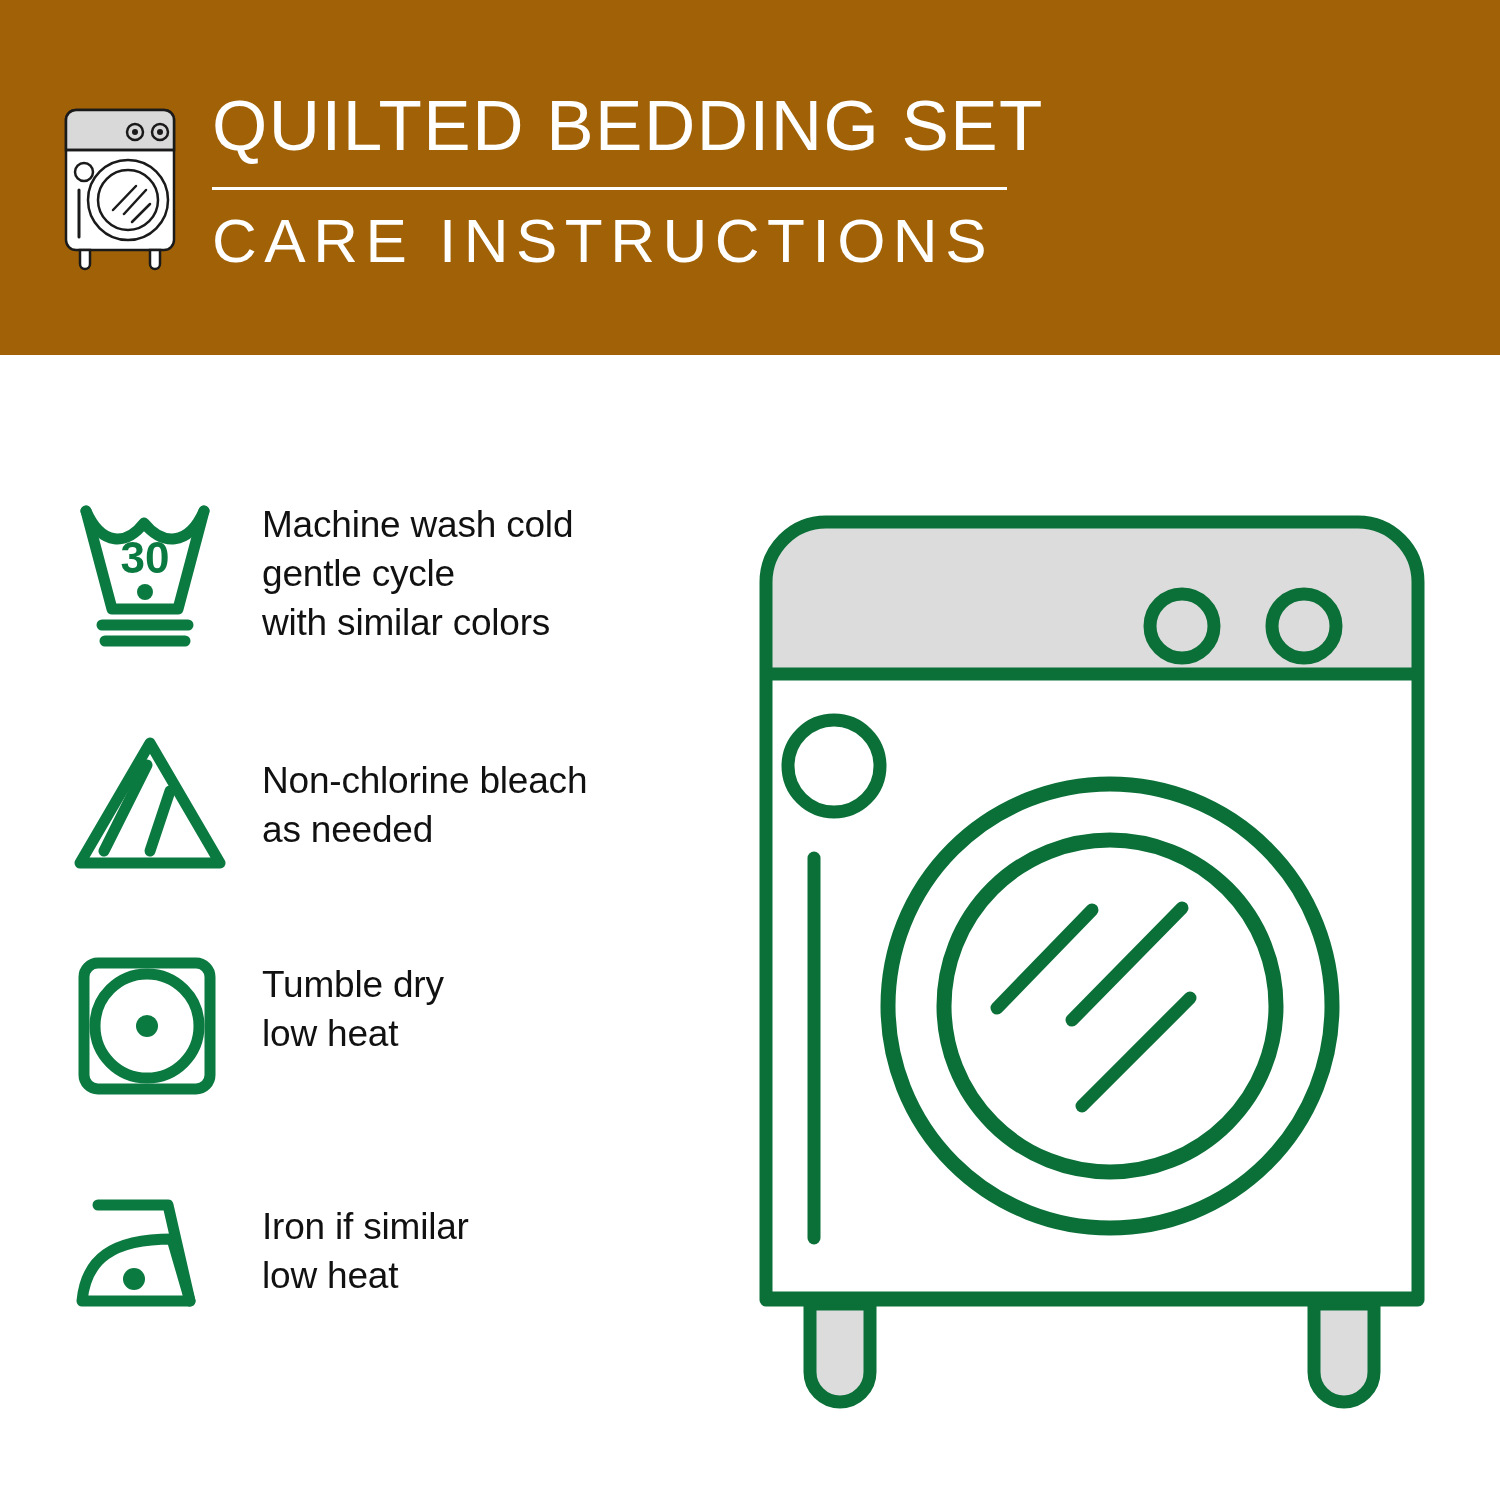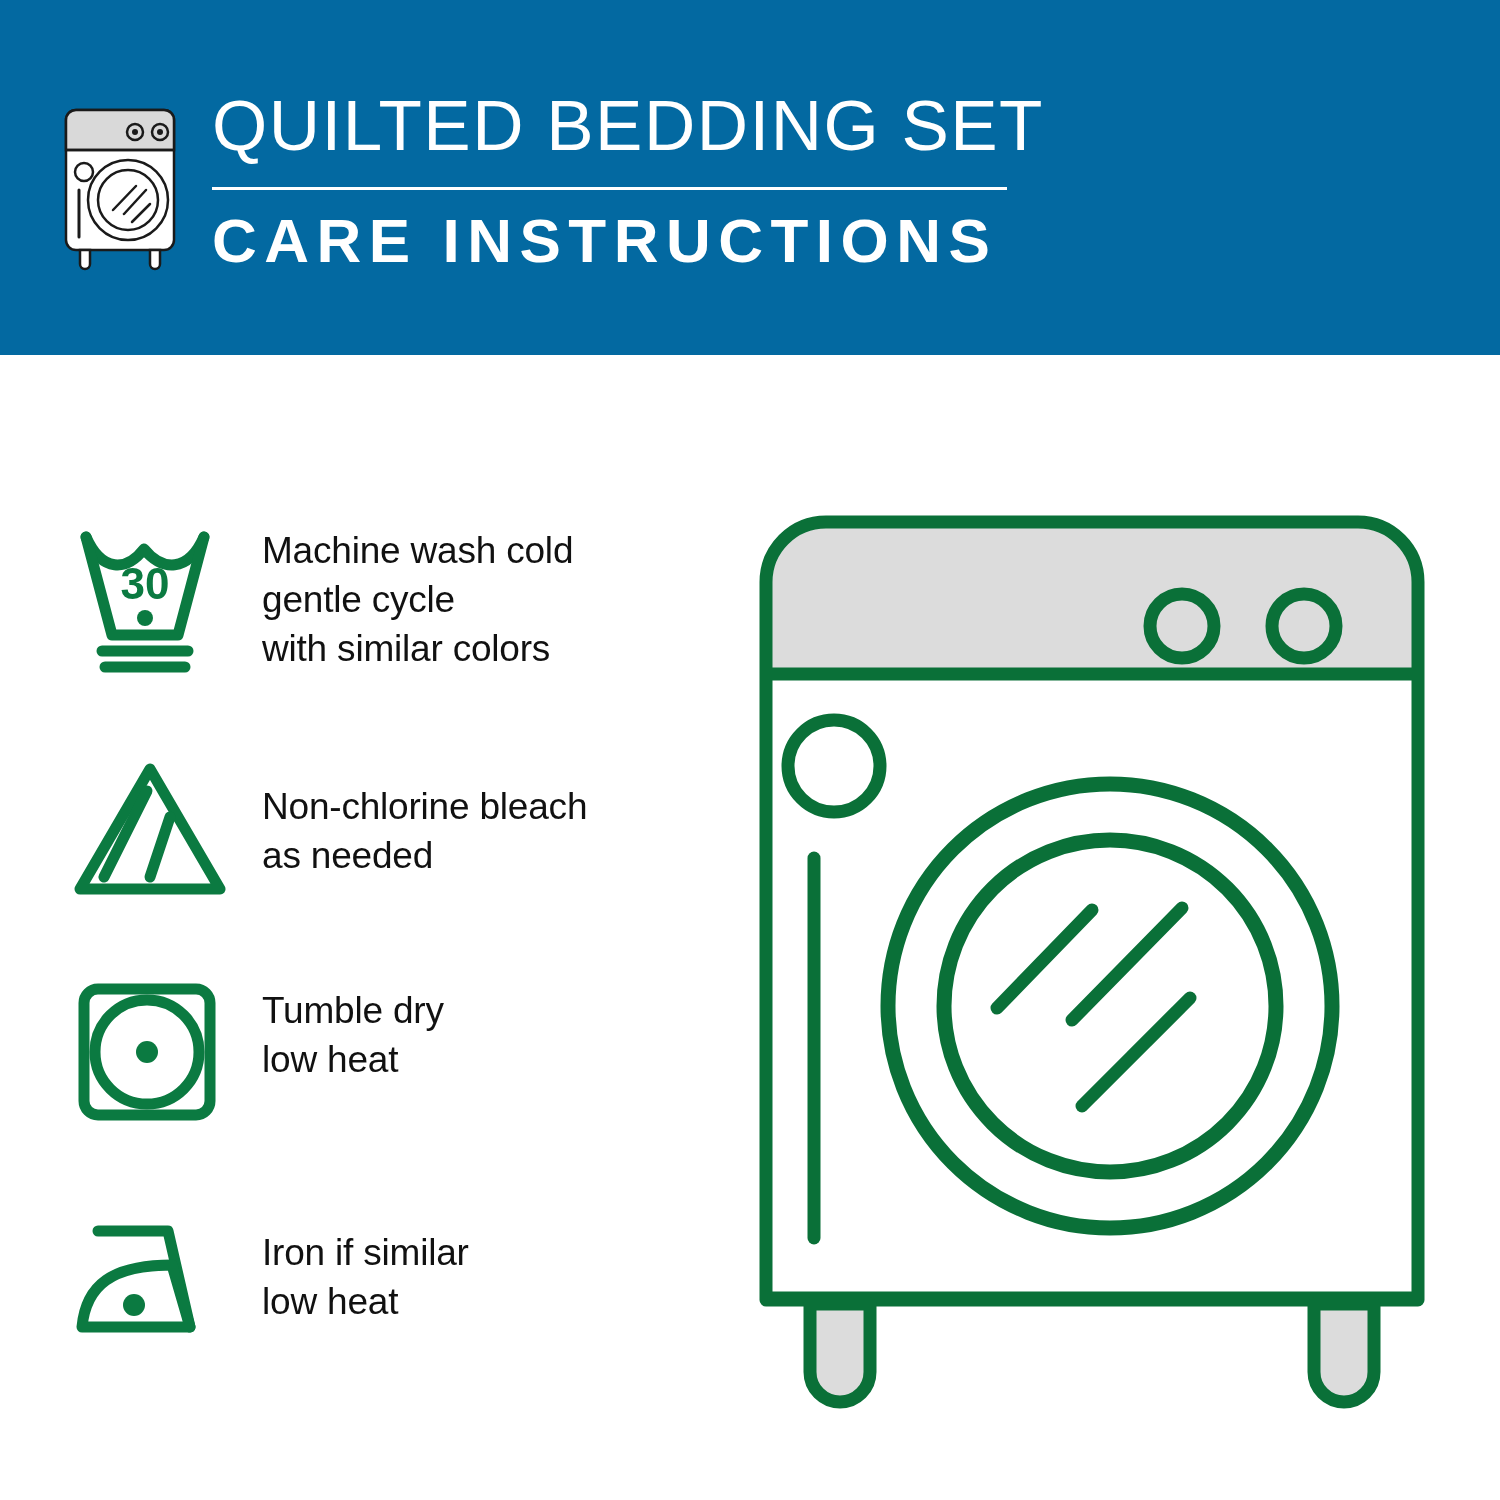--- a/index.html
+++ b/index.html
@@ -15,21 +15,21 @@
     position: relative;
   }
 
   
   .header {
     position: absolute;
     left: 0;
     top: 0;
     width: 1500px;
     height: 355px;
-    background: #0369a1;
+    background: #a16207;
     box-sizing: border-box;
   }
   .header-inner {
     position: absolute;
     left: 58px;
     top: 88px;
     display: flex;
     align-items: flex-start;
   }
   .brand-mark {
@@ -59,31 +59,31 @@
     width: 795px;
     height: 3px;
     background: #ffffff;
     margin: 26px 0 20px 4px;
   }
   .title-sub {
     color: #ffffff;
     font-size: 62px;
     letter-spacing: 7.5px;
     line-height: 1;
-    font-weight: 700;
+    font-weight: 400;
     white-space: nowrap;
     margin: 0;
     padding: 0 0 0 4px;
   }
 
   
   .care-list {
     position: absolute;
     left: 72px;
-    top: 505px;
+    top: 479px;
     width: 640px;
   }
   .care-row {
     display: flex;
     align-items: flex-start;
     height: 230px;
   }
   .care-symbol {
     width: 168px;
     flex: 0 0 168px;

